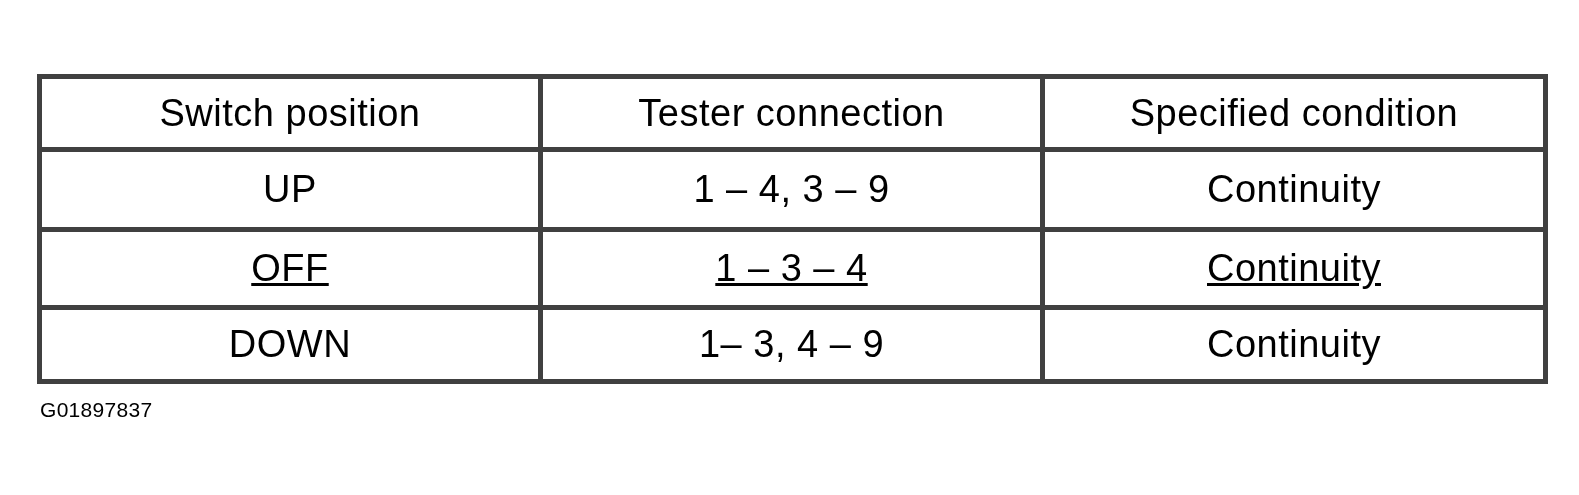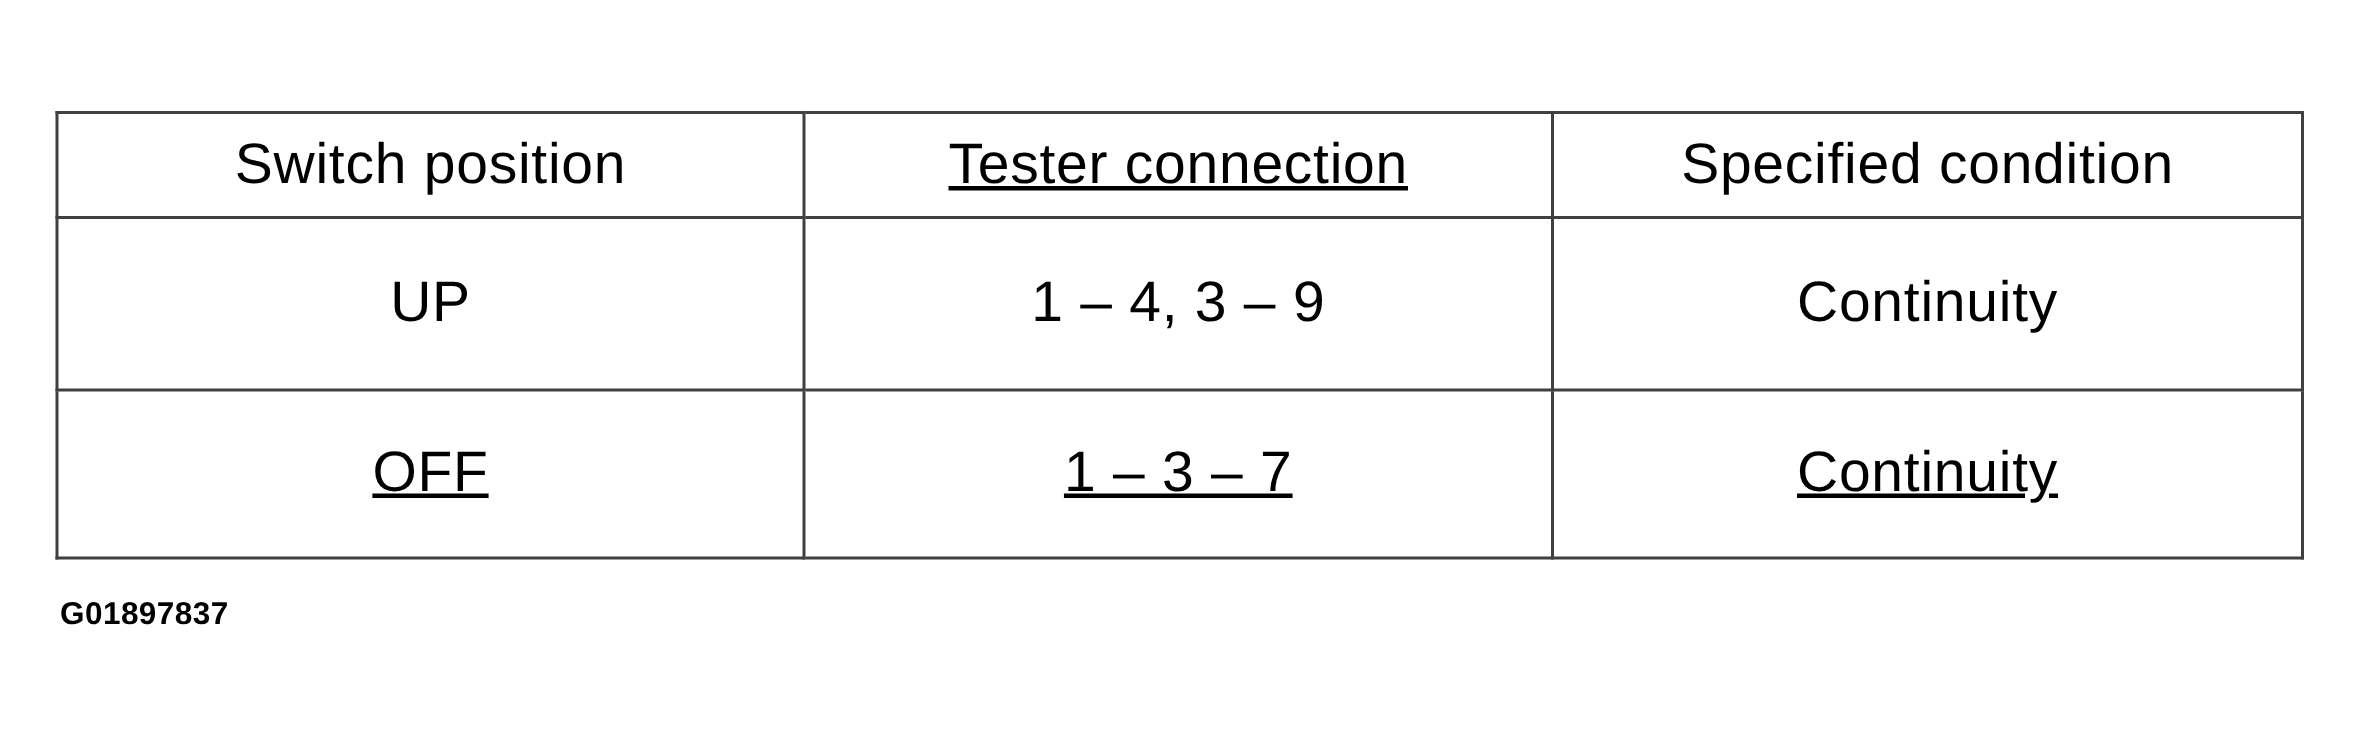--- a/index.html
+++ b/index.html
@@ -1,45 +1,50 @@
 <!DOCTYPE html>
 <html><head>
 <meta charset="utf-8">
 <style>
   html, body { margin: 0; padding: 0; background: #ffffff; }
   body { width: 1579px; height: 495px; position: relative; overflow: hidden; font-family: "Liberation Sans", sans-serif; color: #000; }
   .tbl { position: absolute; left: 37px; top: 74px; width: 1494px; height: 299px; border-collapse: collapse; table-layout: fixed; }
-  .tbl td, .tbl th { border: 2px solid #404040; text-align: center; vertical-align: middle; padding: 0; font-weight: normal; font-size: 38px; letter-spacing: 0.5px; }
+  .tbl td, .tbl th { border: 5px solid #404040; text-align: center; vertical-align: middle; padding: 0; font-weight: normal; font-size: 38px; letter-spacing: 0.5px; }
   .tbl th { height: 68px; }
   .tbl tr.r1 td { height: 75px; margin-left: 17px; }
   .tbl tr.r2 td { height: 73px; text-decoration: underline; }
   .tbl tr.r3 td { height: 69px; }
   .c1 { width: 496px; }
-  .c2 { width: 497px; text-decoration: underline; }
+  .c2 { width: 497px; }
   .c3 { width: 498px; }
-  .code { position: absolute; left: 40px; top: 398px; font-size: 21px; font-weight: bold; letter-spacing: 0.3px; }
+  .code { position: absolute; left: 40px; top: 398px; font-size: 21px; font-weight: normal; letter-spacing: 0.3px; }
 </style>
 </head>
 <body>
 
 <table class="tbl">
   <thead>
     <tr>
       <th class="c1">Switch position</th>
       <th class="c2">Tester connection</th>
       <th class="c3">Specified condition</th>
     </tr>
   </thead>
   <tbody>
     <tr class="r1">
       <td>UP</td>
       <td>1 – 4, 3 – 9</td>
       <td>Continuity</td>
     </tr>
     <tr class="r2">
       <td>OFF</td>
-      <td>1 – 3 – 7</td>
+      <td>1 – 3 – 4</td>
+      <td>Continuity</td>
+    </tr>
+    <tr class="r3">
+      <td>DOWN</td>
+      <td>1– 3, 4 – 9</td>
       <td>Continuity</td>
     </tr>
   </tbody>
 </table>
 
 <div class="code">G01897837</div>
 
 </body></html>

